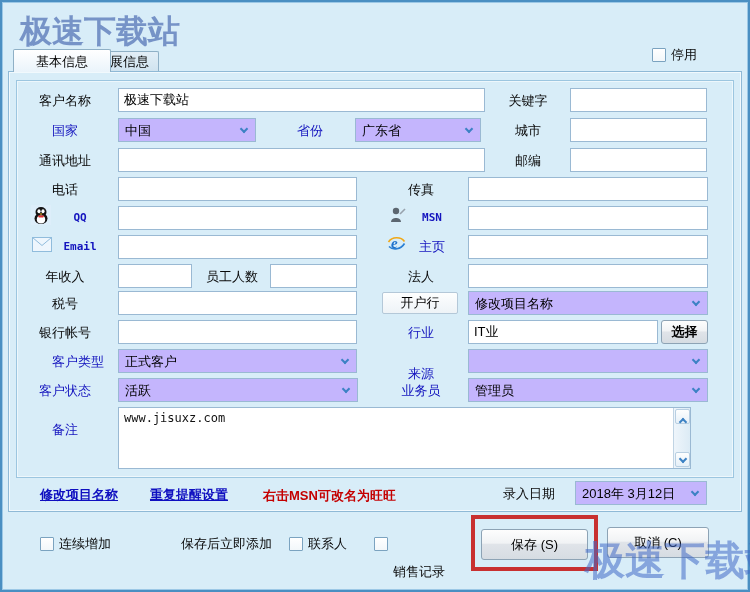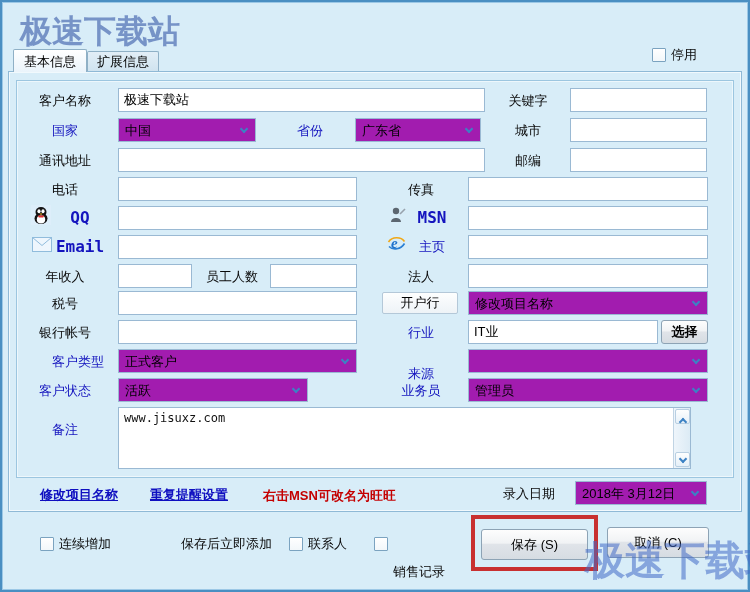--- a/index.html
+++ b/index.html
@@ -24,35 +24,35 @@
     position:absolute; right:12px; top:6px; width:26px; height:22px;
     color:#fff; font-size:17px; font-weight:bold; text-align:center; line-height:22px;
     border-radius:3px; background:rgba(255,255,255,.12); cursor:default;
   }
   .wm { position:absolute; font-weight:bold; pointer-events:none; z-index:60; letter-spacing:0; }
   .wm-top { left:20px; top:10px; font-size:32px; color:rgba(38,72,158,.55); }
   .wm-bottom { left:585px; top:533px; font-size:40px; color:rgba(66,106,198,.55); white-space:nowrap; }
 
   .tab { position:absolute; text-align:center; font-size:13px; color:#000;
          border:1px solid #8fb0c6; border-bottom:none; border-radius:2px 2px 0 0; }
-  .tab.active { left:13px; top:49px; width:74px; height:23px; line-height:23px; z-index:3;
+  .tab.active { left:13px; top:49px; width:98px; height:23px; line-height:23px; z-index:3;
                 background:linear-gradient(#ffffff,#eaf4fb); }
   .tab.inactive { left:87px; top:51px; width:72px; height:21px; line-height:20px;
                   background:linear-gradient(#e2eef7,#cfe3ef); }
   .panel { position:absolute; left:8px; top:71px; width:734px; height:441px;
            border:1px solid #8fb9d6; box-shadow: inset 0 0 0 1px rgba(255,255,255,.65); }
   .groupbox { position:absolute; left:16px; top:80px; width:718px; height:398px;
            border:1px solid #9cc6e0; box-shadow: inset 0 0 0 1px rgba(255,255,255,.55); }
 
   .lbl { position:absolute; height:20px; line-height:20px; font-size:13px; color:#0a0a0a; text-align:center; white-space:nowrap; }
   .lbl.blue { color:#1414be; }
-  .lbl.mono { font-family:"DejaVu Sans Mono","Liberation Mono",monospace; font-weight:bold; font-size:16px; }
+  .lbl.mono { font-family:"DejaVu Sans Mono","Liberation Mono",monospace; font-weight:bold; font-size:11px; }
   .txt { position:absolute; height:24px; border:1px solid #9ab9d3; background:#fff;
          font:13px "Liberation Sans","DejaVu Sans",sans-serif; padding:0 5px; outline:none; }
-  .combo { position:absolute; height:24px; border:1px solid #9ab9d3; background:#a21caf; }
+  .combo { position:absolute; height:24px; border:1px solid #9ab9d3; background:#c4b5fd; }
   .combo .ctext { position:absolute; left:6px; top:3px; font-size:13px; white-space:nowrap; }
   .chev { position:absolute; right:8px; top:7px; width:6px; height:6px;
           border-right:2px solid #3c82c4; border-bottom:2px solid #3c82c4; transform:rotate(45deg); }
   .chev.up { transform:rotate(225deg); top:9px; }
 
   .btn { position:absolute; border:1px solid #8da3b5; border-radius:3px; font-size:13px; color:#000;
          background:linear-gradient(#fdfdfd,#f1f3f5 45%,#e0e4e9 50%,#d6dce2);
          text-align:center; cursor:default; }
   .flatbtn { position:absolute; border:1px solid #b4c8d8; border-radius:2px; font-size:13px; text-align:center;
          background:linear-gradient(#fdfefe,#eef3f7); }
@@ -180,21 +180,21 @@
     <span class="ctext">正式客户</span>
     <i class="chev"></i>
   </div>
   <span class="lbl blue" style="left:380px; top:352px; width:82px;margin-top:12px;">来源</span>
   <div class="combo" style="left:468px; top:349px; width:240px;">
     <span class="ctext"></span>
     <i class="chev"></i>
   </div>
 
   <span class="lbl blue" style="left:18px; top:381px; width:94px;">客户状态</span>
-  <div class="combo" style="left:118px; top:378px; width:190px;text-align:center;">
+  <div class="combo" style="left:118px; top:378px; width:240px;text-align:center;">
     <span class="ctext">活跃</span>
     <i class="chev"></i>
   </div>
   <span class="lbl blue" style="left:380px; top:381px; width:82px;">业务员</span>
   <div class="combo" style="left:468px; top:378px; width:240px;">
     <span class="ctext">管理员</span>
     <i class="chev"></i>
   </div>
 
   <span class="lbl blue" style="left:18px; top:420px; width:94px;">备注</span>

